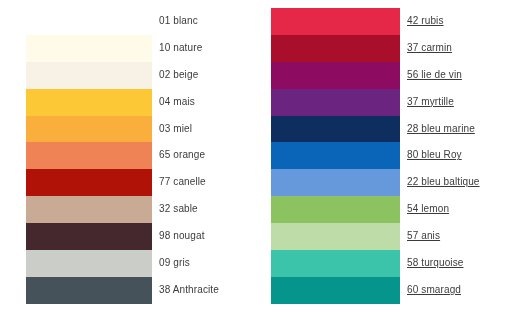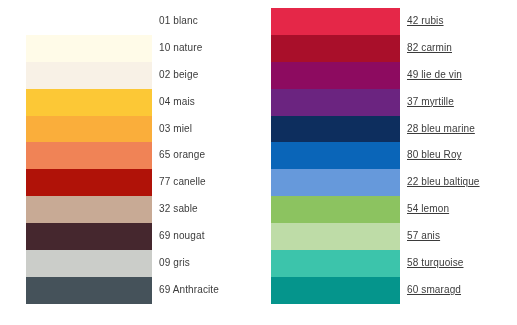--- a/index.html
+++ b/index.html
@@ -88,43 +88,43 @@
       <div class="swatch-row">
         <div class="swatch-chip" style="background: rgb(176, 18, 8);"></div>
         <div class="swatch-label">77 canelle</div>
       </div>
       <div class="swatch-row">
         <div class="swatch-chip" style="background: rgb(200, 170, 149);"></div>
         <div class="swatch-label">32 sable</div>
       </div>
       <div class="swatch-row">
         <div class="swatch-chip" style="background: rgb(69, 39, 46);"></div>
-        <div class="swatch-label">69 nougat</div>
+        <div class="swatch-label">98 nougat</div>
       </div>
       <div class="swatch-row">
         <div class="swatch-chip" style="background: rgb(203, 205, 201);"></div>
         <div class="swatch-label">09 gris</div>
       </div>
       <div class="swatch-row">
         <div class="swatch-chip" style="background: rgb(69, 82, 90);"></div>
-        <div class="swatch-label">69 Anthracite</div>
+        <div class="swatch-label">38 Anthracite</div>
       </div>
     </div>
   <div class="palette-column right" id="col-right">
       <div class="swatch-row">
         <div class="swatch-chip" style="background: rgb(229, 39, 72);"></div>
         <div class="swatch-label">42 rubis</div>
       </div>
       <div class="swatch-row">
         <div class="swatch-chip" style="background: rgb(169, 15, 42);"></div>
-        <div class="swatch-label">82 carmin</div>
+        <div class="swatch-label">37 carmin</div>
       </div>
       <div class="swatch-row">
         <div class="swatch-chip" style="background: rgb(141, 11, 96);"></div>
-        <div class="swatch-label">49 lie de vin</div>
+        <div class="swatch-label">56 lie de vin</div>
       </div>
       <div class="swatch-row">
         <div class="swatch-chip" style="background: rgb(107, 36, 128);"></div>
         <div class="swatch-label">37 myrtille</div>
       </div>
       <div class="swatch-row">
         <div class="swatch-chip" style="background: rgb(13, 46, 94);"></div>
         <div class="swatch-label">28 bleu marine</div>
       </div>
       <div class="swatch-row">

